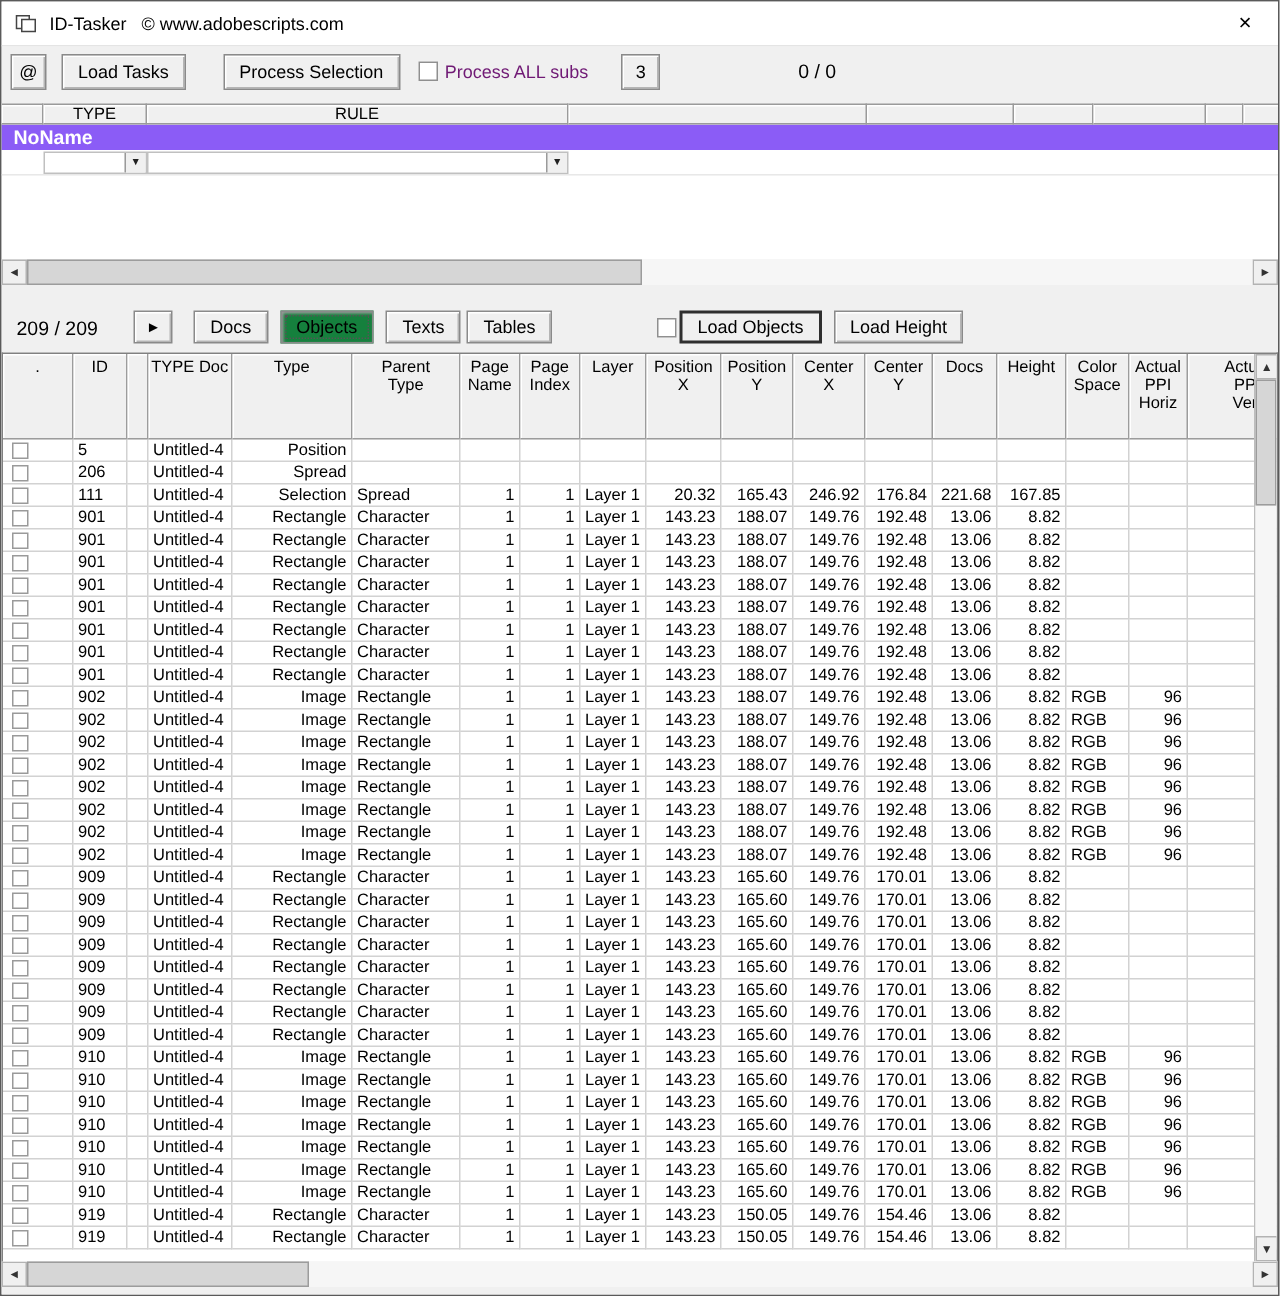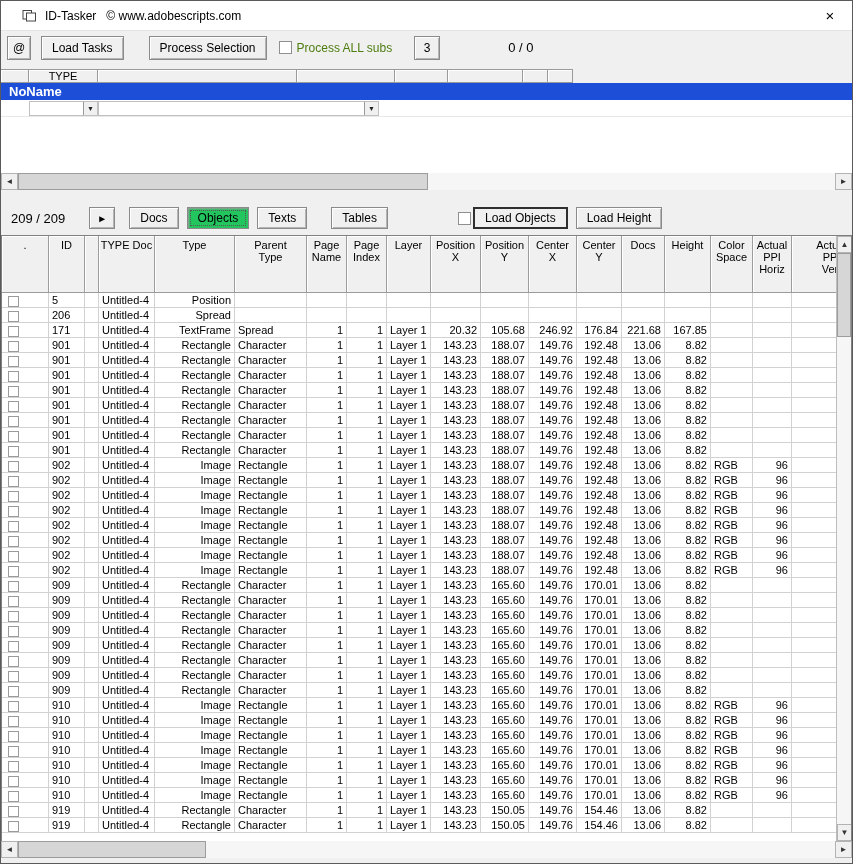--- a/index.html
+++ b/index.html
@@ -1,42 +1,42 @@
 <!DOCTYPE html>
 <html><head>
 <meta charset="utf-8">
 <style>
   * { margin:0; padding:0; box-sizing:border-box; font-family:"Liberation Sans", sans-serif; }
   html,body { width:853px; height:864px; }
   body { background:#f0f0f0; border:1px solid #5a5a5a; overflow:hidden; color:#000; }
 
   
-  .titlebar { height:30px; background:#ffffff; display:flex; align-items:center; padding:0 0 0 20px; border-bottom:1px solid #e4e4e4; }
+  .titlebar { height:30px; background:#ffffff; display:flex; align-items:center; padding:0 0 0 8px; border-bottom:1px solid #e4e4e4; }
   .app-icon { width:16px; height:16px; display:flex; align-items:center; justify-content:center; }
   .title { font-size:12px; margin-left:8px; white-space:pre; }
   .close-btn { margin-left:auto; width:44px; height:30px; display:flex; align-items:center; justify-content:center; font-size:15px; cursor:default; }
 
   
   .toolbar1 { height:33px; display:flex; align-items:center; padding-left:6px; background:#f0f0f0; }
   .toolbar2 { height:34px; display:flex; align-items:center; padding-left:10px; background:#f0f0f0; }
   .btn { background:#f0f0f0; border:1px solid #8a8a8a; box-shadow:inset 1px 1px 0 #ffffff, inset -1px -1px 0 #b5b5b5;
          font-size:12px; height:24px; padding:0 10px; display:inline-flex; align-items:center; justify-content:center; white-space:nowrap; }
   .btn.small { height:22px; }
   .btn.square { width:26px; padding:0; }
-  .btn.pressed { background:#22c55e; box-shadow:inset 1px 1px 2px #9a9a9a; outline:1px dotted #555; outline-offset:-4px; }
+  .btn.pressed { background:#15803d; box-shadow:inset 1px 1px 2px #9a9a9a; outline:1px dotted #555; outline-offset:-4px; }
   .btn.default { border:2px solid #2f2f2f; box-shadow:none; }
   .cbx { width:13px; height:13px; background:#fff; border:1px solid #8f8f8f; display:inline-block; flex:none; }
-  .dim-label { color:#4d7c0f; font-size:12px; margin-left:5px; }
+  .dim-label { color:#701a75; font-size:12px; margin-left:5px; }
   .plain-label { font-size:13px; white-space:pre; }
 
   
   .tg-headband { height:19px; background:#f0f0f0; display:flex; align-items:flex-end; }
   .tg-h { height:14px; background:#f0f0f0; border-right:1px solid #9a9a9a; border-bottom:1px solid #9a9a9a; border-top:1px solid #9a9a9a;
           box-shadow:inset 1px 1px 0 #ffffff; font-size:11px; display:flex; align-items:center; justify-content:center; flex:none; }
-  .noname-row { height:17px; background:#1d4ed8; color:#fff; font-weight:bold; font-size:13px; display:flex; align-items:center; padding-left:8px; }
+  .noname-row { height:17px; background:#8b5cf6; color:#fff; font-weight:bold; font-size:13px; display:flex; align-items:center; padding-left:8px; }
   .combo-row { height:17px; background:#fff; position:relative; border-bottom:1px solid #e8e8e8; }
   .combo { position:absolute; top:1px; height:15px; background:#fff; border:1px solid #c0c0c0; display:flex; }
   .combo .field { flex:1; }
   .combo .arrow { width:14px; background:#f0f0f0; border-left:1px solid #9a9a9a; font-size:7px; color:#222; display:flex; align-items:center; justify-content:center; }
   .tg-body { height:56px; background:#fff; }
 
   
   .hscroll { height:17px; display:flex; background:#f3f3f3; }
   .sb-btn { width:17px; height:17px; flex:none; background:#f0f0f0; border:1px solid #b3b3b3; font-size:8px; color:#333;
             display:flex; align-items:center; justify-content:center; }
@@ -75,27 +75,28 @@
   <span class="close-btn">×</span>
 </div>
 
 <div class="toolbar1">
   <span class="btn square" style="width:24px">@</span>
   <span class="btn" style="margin-left:10px">Load Tasks</span>
   <span class="btn" style="margin-left:25px">Process Selection</span>
   <span class="cbx" style="margin-left:12px"></span>
   <span class="dim-label">Process ALL subs</span>
   <span class="btn square" style="margin-left:22px">3</span>
-  <span class="plain-label" style="margin-left:68px">0 / 0</span>
+  <span class="plain-label" style="margin-left:92px">0 / 0</span>
 </div>
 
 <div>
   <div class="tg-headband">
     <span class="tg-h" style="width:28px"></span>
     <span class="tg-h" style="width:69px">TYPE</span>
+    <span class="tg-h" style="width:281px">RULE</span>
     <span class="tg-h" style="width:199px"></span>
     <span class="tg-h" style="width:98px"></span>
     <span class="tg-h" style="width:53px"></span>
     <span class="tg-h" style="width:75px"></span>
     <span class="tg-h" style="width:25px"></span>
     <span class="tg-h" style="width:25px"></span>
   </div>
   <div class="noname-row">
     <span>NoName</span>
   </div>
@@ -122,21 +123,21 @@
 <div class="gapband"></div>
 
 <div class="toolbar2">
   <span class="plain-label">209 / 209</span>
   <span class="btn small square" style="margin-left:24px">
       <span style="font-size:10px">►</span>
     </span>
   <span class="btn small" style="margin-left:14px">Docs</span>
   <span class="btn small pressed" style="margin-left:8px">Objects</span>
   <span class="btn small" style="margin-left:8px">Texts</span>
-  <span class="btn small" style="margin-left:24px">Tables</span>
+  <span class="btn small" style="margin-left:4px">Tables</span>
   <span class="cbx" style="margin-left:70px"></span>
   <span class="btn small default" style="margin-left:2px">Load Objects</span>
   <span class="btn small" style="margin-left:8px">Load Height</span>
 </div>
 
 <div class="maingrid">
   <table id="obj-table">
       <colgroup>
         <col style="width: 47px;">
         <col style="width: 36px;">
@@ -227,30 +228,30 @@
           <td class="a-r"></td>
           <td class="a-r"></td>
           <td class="a-r"></td>
           <td class="a-r"></td>
           <td class="a-l"></td>
           <td class="a-r"></td>
           <td class="a-r"></td>
         </tr>
         <tr>
           <td class="a-l"><span class="cb"></span></td>
-          <td class="a-l">171</td>
-          <td class="a-l"></td>
-          <td class="a-l">Untitled-4</td>
-          <td class="a-r">TextFrame</td>
+          <td class="a-l">111</td>
+          <td class="a-l"></td>
+          <td class="a-l">Untitled-4</td>
+          <td class="a-r">Selection</td>
           <td class="a-l">Spread</td>
           <td class="a-r">1</td>
           <td class="a-r">1</td>
           <td class="a-l">Layer 1</td>
           <td class="a-r">20.32</td>
-          <td class="a-r">105.68</td>
+          <td class="a-r">165.43</td>
           <td class="a-r">246.92</td>
           <td class="a-r">176.84</td>
           <td class="a-r">221.68</td>
           <td class="a-r">167.85</td>
           <td class="a-l"></td>
           <td class="a-r"></td>
           <td class="a-r"></td>
         </tr>
         <tr>
           <td class="a-l"><span class="cb"></span></td>

